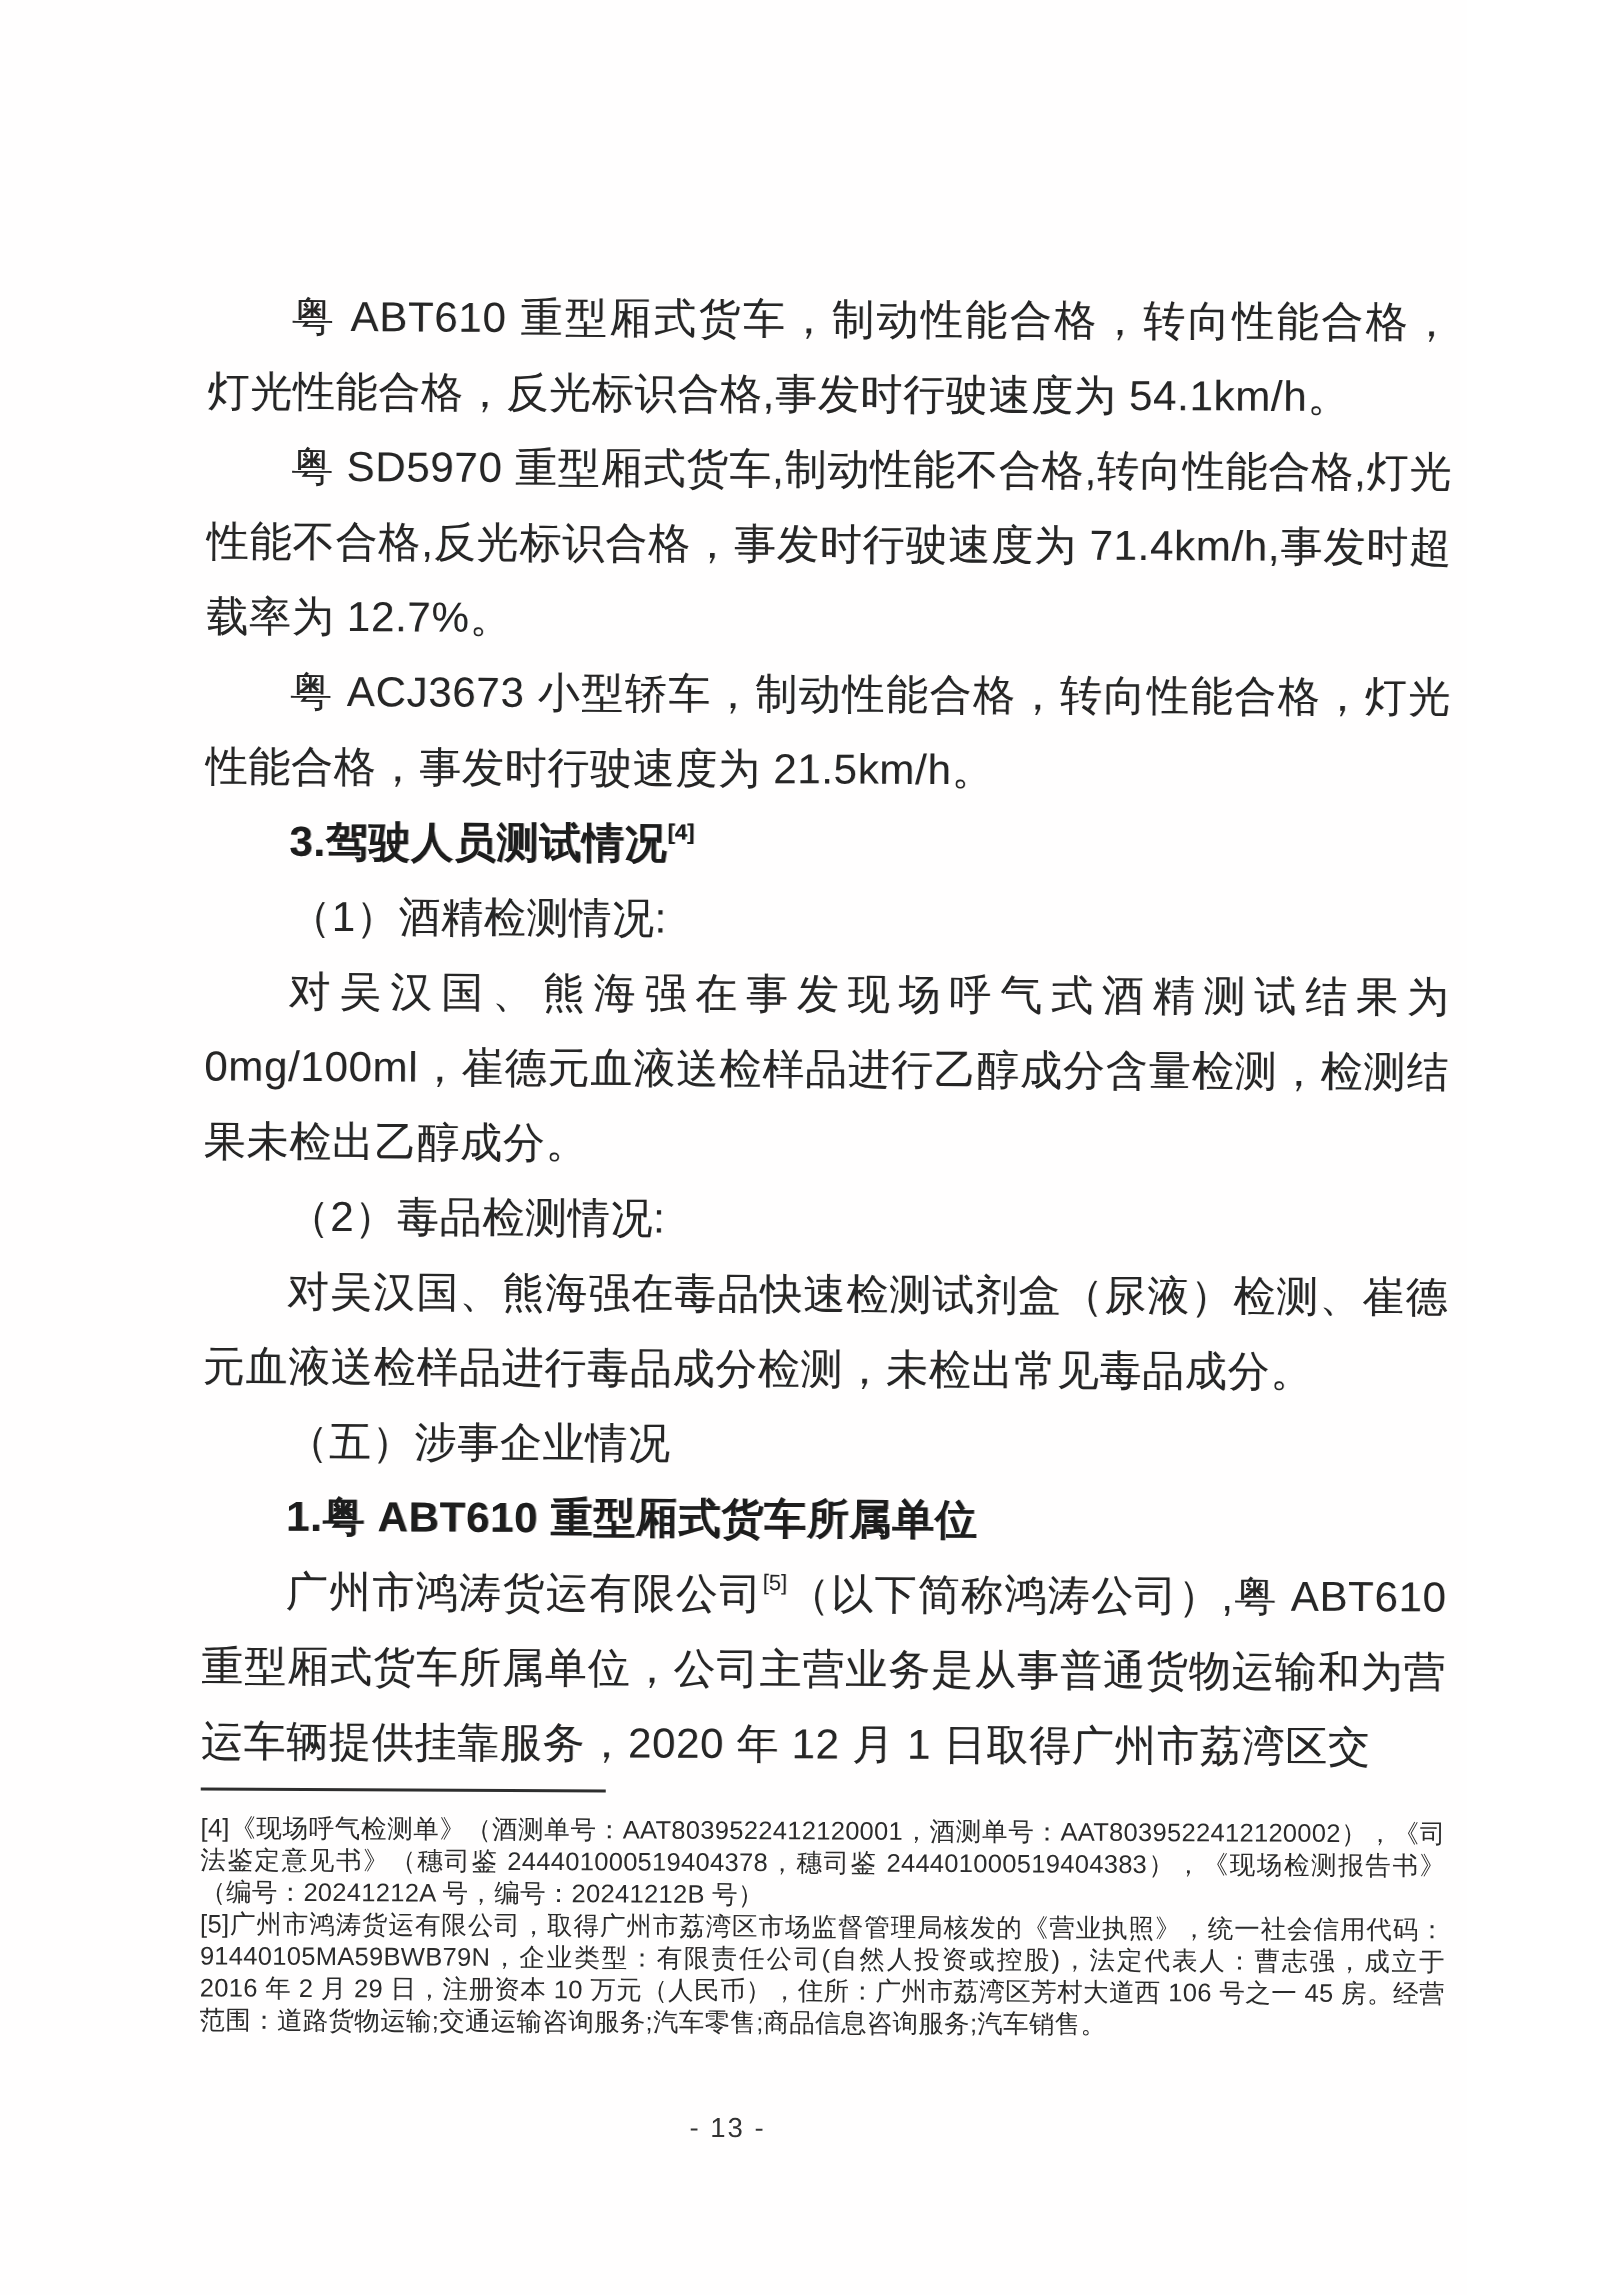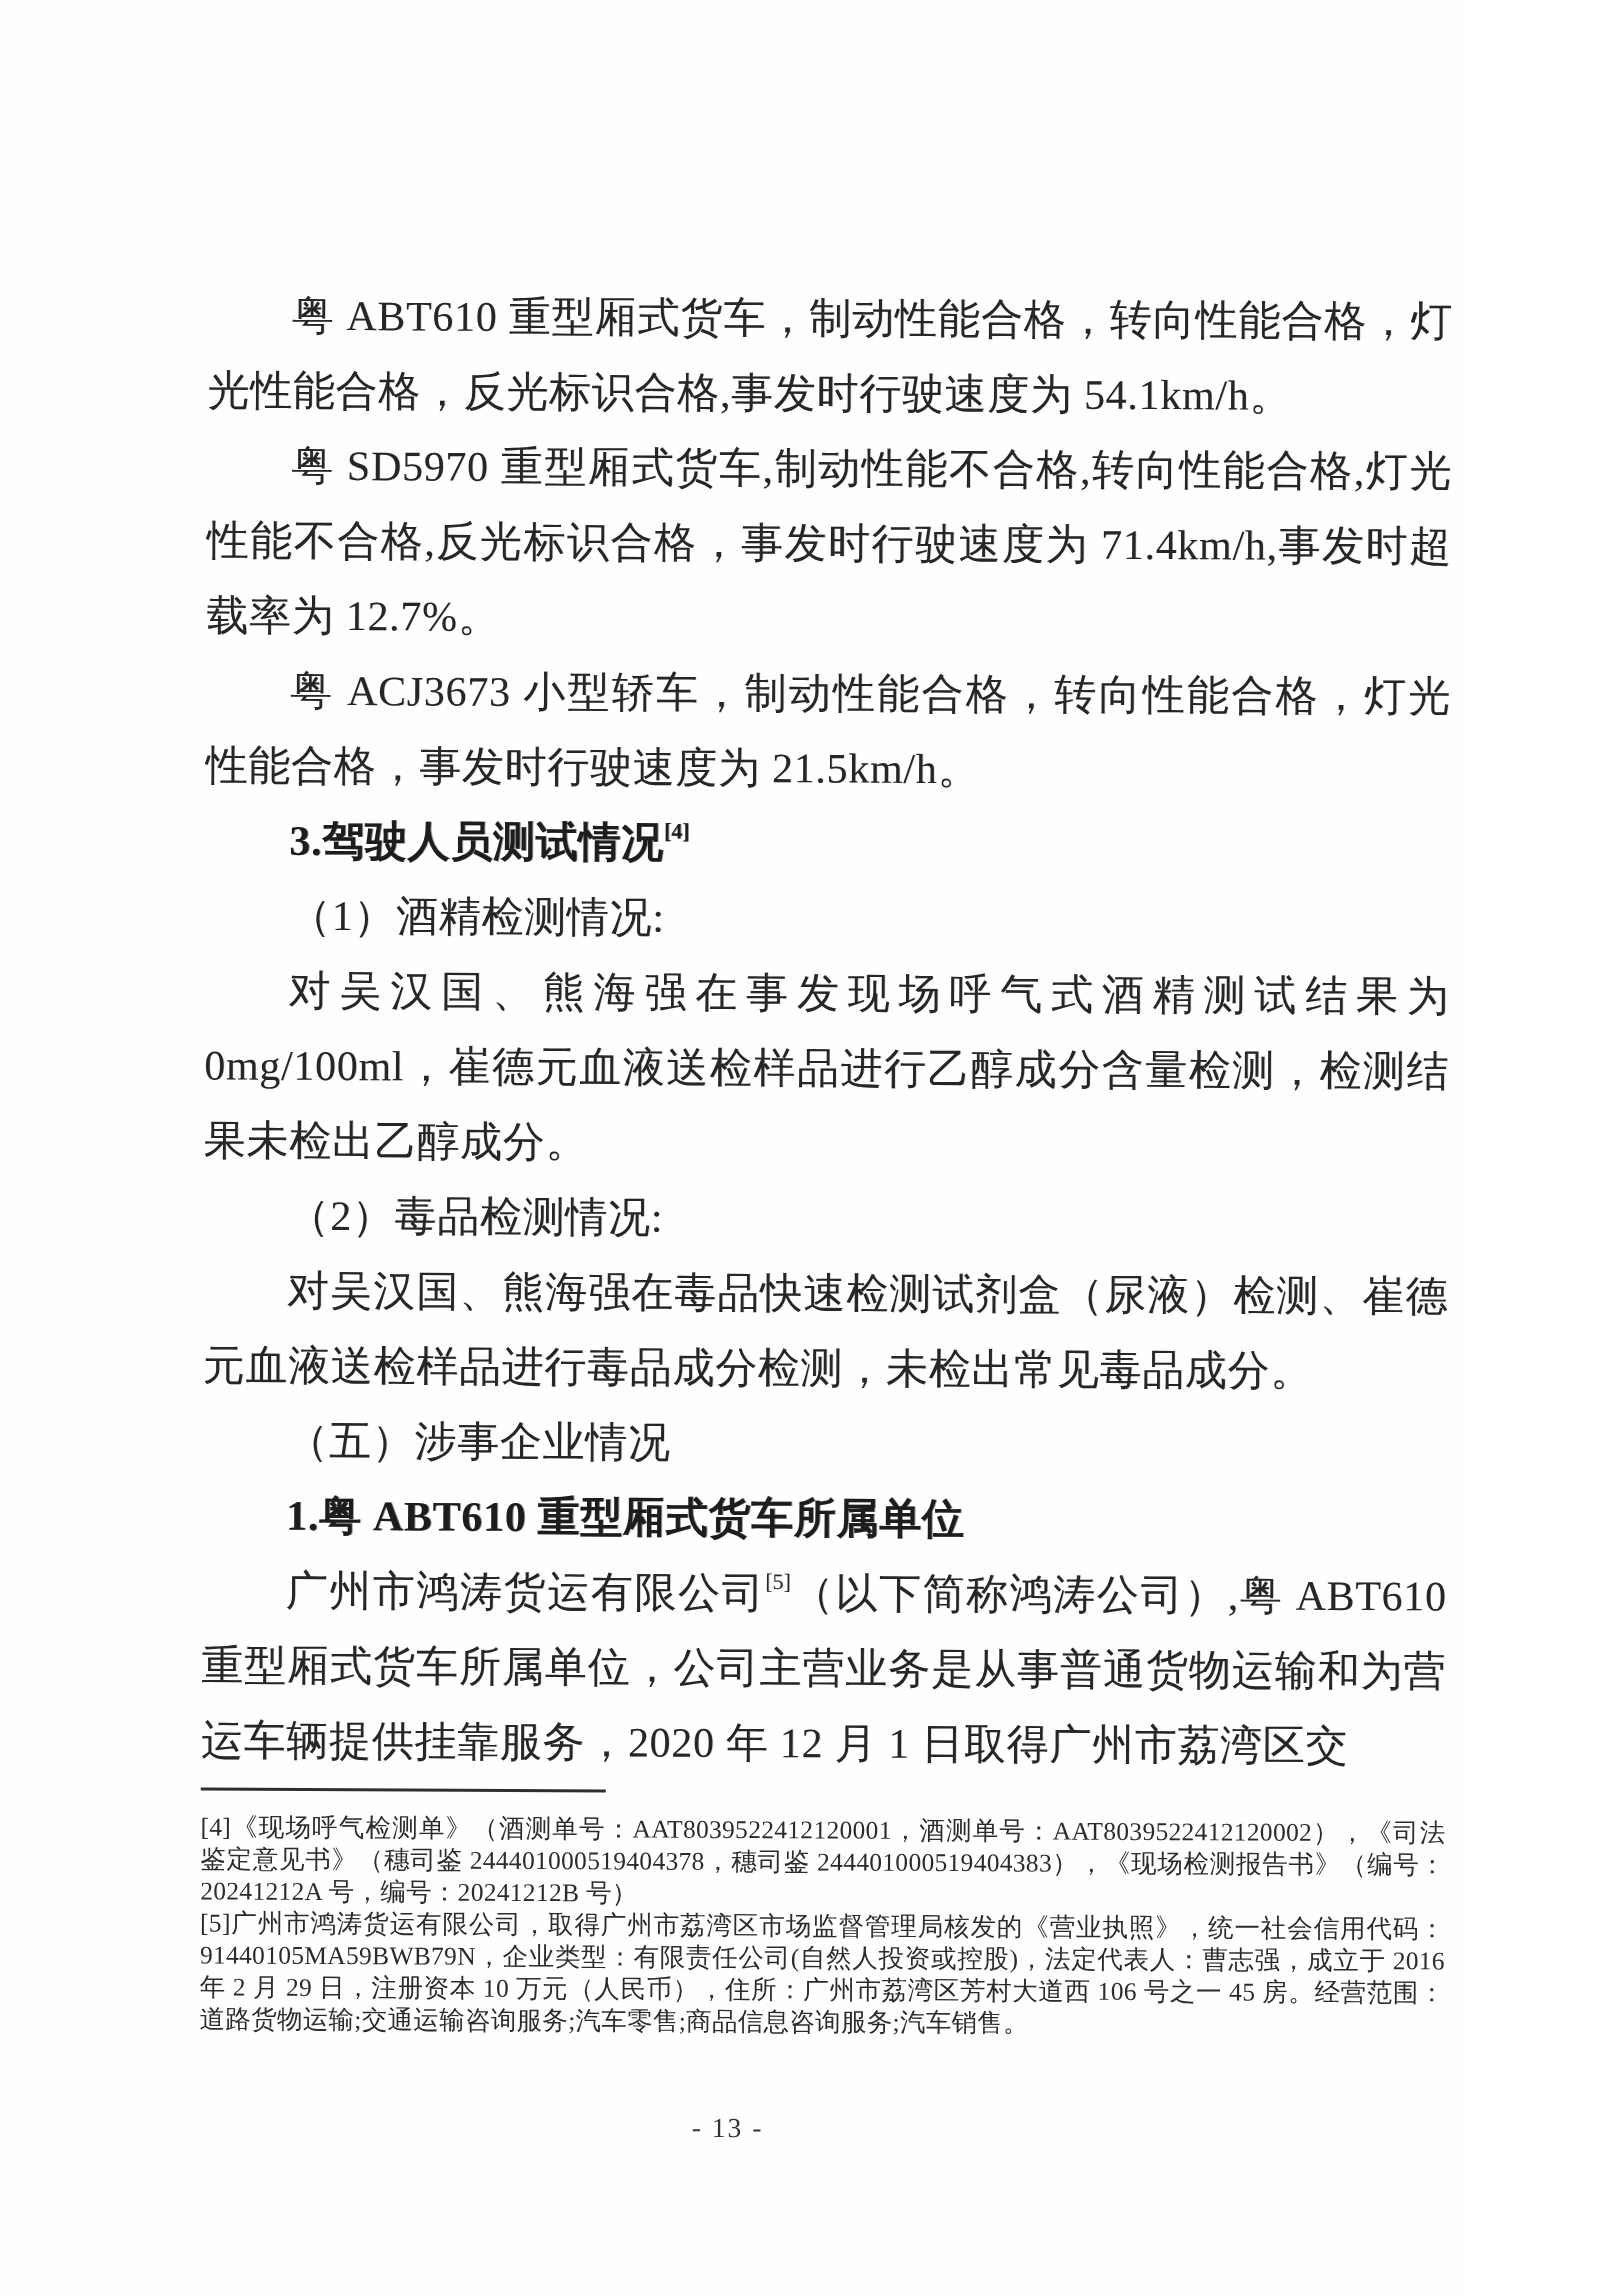--- a/index.html
+++ b/index.html
@@ -6,21 +6,21 @@
     margin: 0;
     padding: 0;
     background: #ffffff;
   }
   .page {
     position: relative;
     width: 1467px;
     height: 2295px;
     background: #fffefe;
     overflow: hidden;
-    font-family: Liberation Serif, serif;
+    font-family: Liberation Sans, sans-serif;
     color: #262626;
   }
   .scan-tilt {
     position: absolute;
     left: 0; top: 0; right: 0; bottom: 0;
     transform: rotate(0.28deg);
     transform-origin: 50% 40%;
   }
   .content {
     position: absolute;

